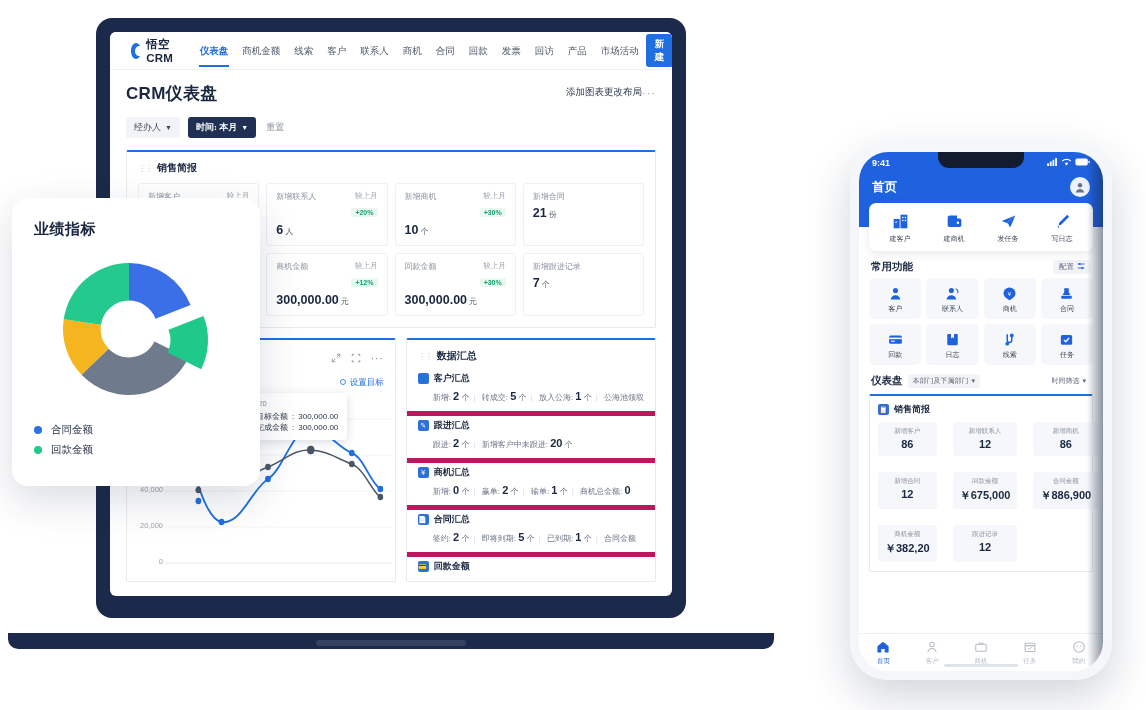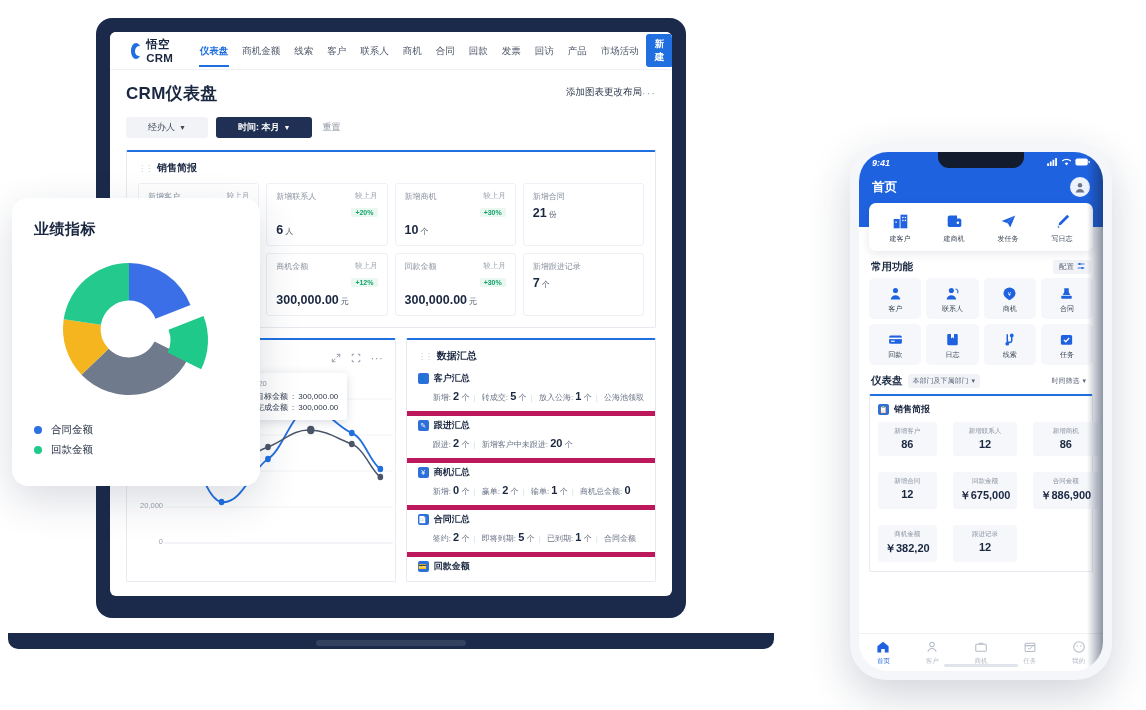--- a/index.html
+++ b/index.html
@@ -54,22 +54,22 @@
 
   
   .page-head { padding: 12px 16px 0 16px; display:flex; align-items:flex-start; }
   .page-title { font-size:17px; font-weight:700; color:#1a2741; letter-spacing:.3px; }
   .head-actions { margin-left:auto; display:flex; align-items:center; padding-top:4px; }
   .head-action { font-size:9.5px; color:#2b3648; }
   .head-dots { font-size:11px; color:#9aa3b0; letter-spacing:1px; }
 
   .filters { display:flex; align-items:center; gap:8px; padding:12px 16px 0 16px; }
   .chip {
-    font-size:9px; padding:4px 22px; border-radius:3px; background:#f1f3f6; color:#3d4758;
-    display:flex; align-items:center; gap:4px;
+    font-size:9px; padding:4px 8px; border-radius:3px; background:#f1f3f6; color:#3d4758;
+    display:flex; align-items:center; gap:4px;font-family:Liberation Serif, serif;
   }
   .chip.dark { background:#1f3054; color:#fff; font-weight:700; }
   .chip .cv { font-size:7px; }
   .chip-plain { font-size:9px; color:#8b93a1; padding:4px 2px; }
 
   
   .panel {
     margin: 12px 16px 0 16px; border:1px solid #e7ebf1; border-top:2px solid #1f6fe0;
     border-radius:2px; background:#fff;
   }
@@ -135,21 +135,21 @@
     position:absolute; inset:0; background:#f4f6f9; border-radius:36px;
     box-shadow:0 16px 44px rgba(25,40,70,.20); padding:9px;
   }
   .phone-inner {
     position:relative; width:244px; height:519px; background:#fff;
     border-radius:29px; overflow:hidden;
   }
   .phone-shade { position:absolute; right:-2px; top:0; bottom:0; width:18px;
      background:linear-gradient(90deg, rgba(20,35,65,0) 0%, rgba(20,35,65,.55) 100%); z-index:40; pointer-events:none;}
   .ph-top { background:#1f62e0; padding:6px 13px 30px 13px; position:relative; }
-  .ph-status { display:flex; align-items:flex-end; color:#fff; font-size:9px; font-weight:700;font-style:italic; }
+  .ph-status { display:flex; align-items:flex-end; color:#fff; font-size:9px; font-weight:700; }
   .ph-status .right { margin-left:auto; display:flex; align-items:center; gap:3px; }
   .ph-notch-in { position:absolute; left:50%; transform:translateX(-50%); top:-1px;
      width:86px; height:17px; background:#131c2e; border-radius:0 0 11px 11px; }
   .ph-title-row { display:flex; align-items:center; margin-top:9px; }
   .ph-title { color:#fff; font-size:12.5px; font-weight:700; }
   .ph-avatar { margin-left:auto; width:20px; height:20px; border-radius:50%;
      background:rgba(255,255,255,.92); display:flex; align-items:center; justify-content:center; }
   .quick-card {
     margin:-24px 10px 0 10px; background:#fff; border-radius:7px; padding:8px 4px 7px 4px;
     box-shadow:0 3px 10px rgba(25,40,70,.10); display:grid; grid-template-columns:repeat(4,1fr);
@@ -344,20 +344,31 @@
                   <svg width="10" height="10" viewBox="0 0 16 16">
                       <path d="M2 14l5-5M9 7l5-5M2 9v5h5M14 7V2H9" stroke="#7d879a" stroke-width="1.2" fill="none"></path>
                     </svg>
                 </span>
                 <span>
                   <svg width="10" height="10" viewBox="0 0 16 16">
                       <path d="M2 5V2h3M11 2h3v3M14 11v3h-3M5 14H2v-3" stroke="#7d879a" stroke-width="1.3" fill="none"></path>
                     </svg>
                 </span>
                 <span style="font-size:10px;letter-spacing:1px;">···</span>
+              </span>
+            </div>
+            <div class="goal-row">
+              <span class="goal-sub">销售目标</span>
+              <span class="goal-set">
+                <span>
+                  <svg width="8" height="8" viewBox="0 0 16 16">
+                      <circle cx="8" cy="8" r="5" stroke="#1f6fe0" stroke-width="1.6" fill="none"></circle>
+                    </svg>
+                </span>
+                <span>设置目标</span>
               </span>
             </div>
 
             <div class="chart-wrap">
               
               <div class="tooltip">
                 <div class="tt-date">07.20</div>
                 <div class="tt-row">
                   <span class="tt-dot" style="background:#1f6fe0"></span>
                   <span>目标金额</span>:

